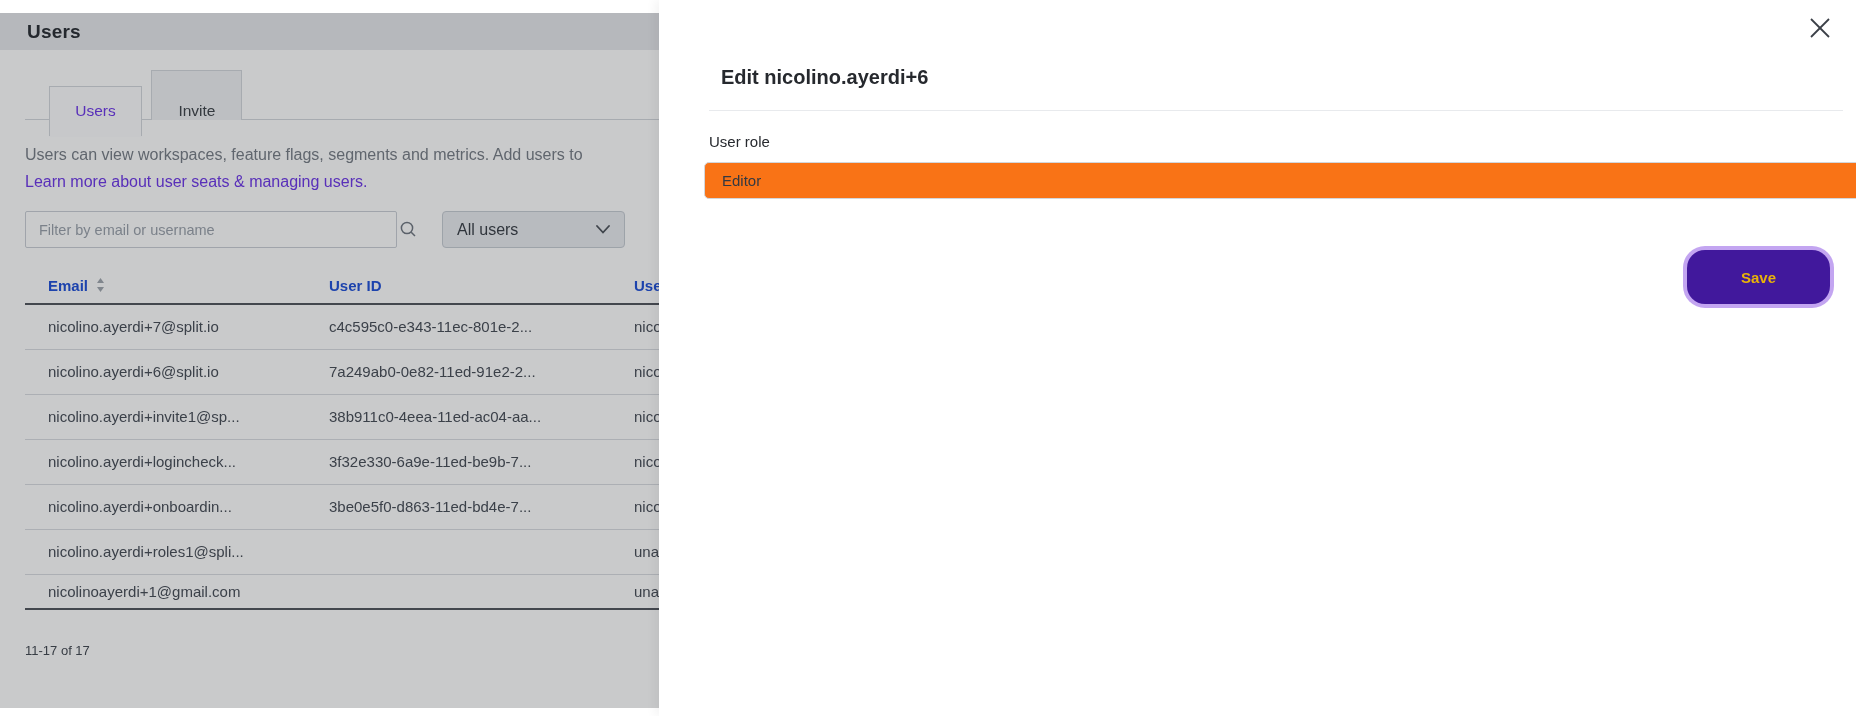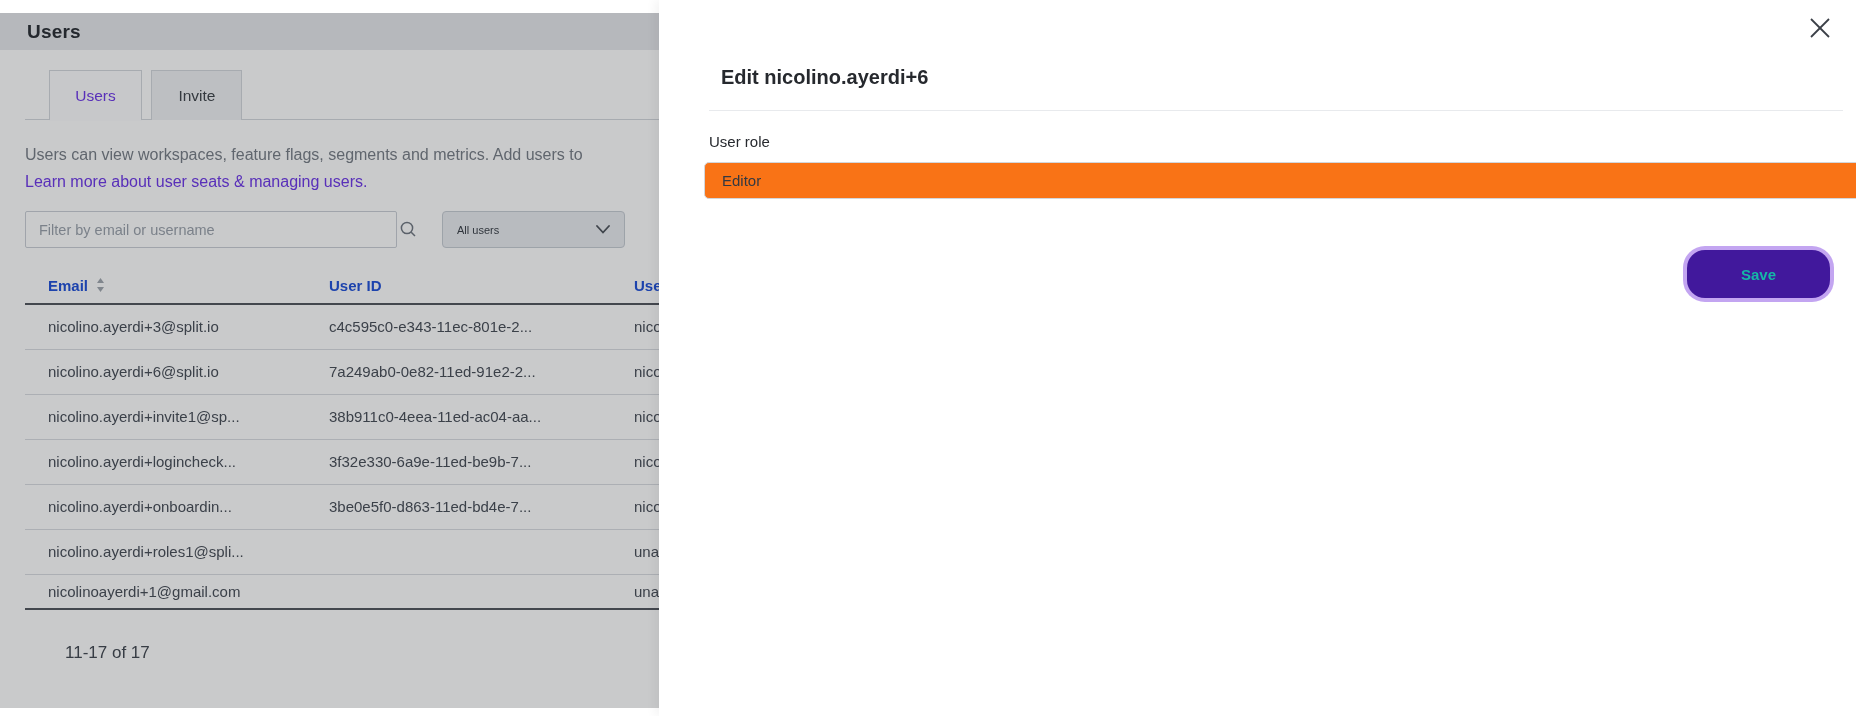--- a/index.html
+++ b/index.html
@@ -9,71 +9,71 @@
   
   .app { position:absolute; left:0; top:13px; width:1856px; height:695px; background:#ffffff; }
   .app-header { position:absolute; left:0; top:0; width:100%; height:37px; background:#e6e8ec;
                 display:flex; align-items:center; padding-left:27px; }
   .page-title { font-size:19px; font-weight:600; color:#272b31; letter-spacing:.2px; }
 
   .tabbar { position:absolute; left:25px; right:0; top:57px; height:50px; border-bottom:1px solid #d3d7dc; }
   .tab { position:relative; display:inline-flex; align-items:center; justify-content:center;
          height:50px; border:1px solid #d3d7dc; border-bottom:none; font-size:15.5px; cursor:pointer; }
   .tab-users { margin-left:24px; width:93px; background:#fdfdfe; color:#6c35e8; box-shadow:0 1px 0 0 #fdfdfe; }
-  .tab-invite { margin-left:5px; width:91px; background:#eff1f4; color:#3c4147; }
+  .tab-invite { margin-left:5px; width:91px; background:#eff1f4; color:#3c4147;align-items:flex-end; }
 
   .desc { position:absolute; left:25px; top:128px; font-size:16px; line-height:27px; color:#767c85; white-space:nowrap; }
   .desc a { color:#6c35e8; text-decoration:none; cursor:pointer; }
 
   .filter-row { position:absolute; left:25px; top:198px; height:37px; }
   .search-wrap { position:absolute; left:0; top:0; width:402px; height:37px; }
   .search-wrap input { width:372px; height:37px; border:1px solid #c9ced5; border-radius:2px;
                        padding:0 34px 0 13px; font-size:14.5px; color:#3c4147; background:#fff;
                        font-family:"Liberation Sans", sans-serif; outline:none; }
   .search-wrap input::placeholder { color:#99a0aa; }
   .search-icon { position:absolute; right:10px; top:9px; }
   .users-select { position:absolute; left:417px; top:0; width:183px; height:37px; background:#e9ebef;
                   border:1px solid #c6ccd3; border-radius:4px; display:flex; align-items:center;
-                  padding:0 14px; font-size:11px; color:#363c44; cursor:pointer; }
+                  padding:0 14px; font-size:16px; color:#363c44; cursor:pointer; }
   .users-select .chev { margin-left:auto; }
 
   .table-wrap { position:absolute; left:25px; right:0; top:255px; }
   table { width:100%; border-collapse:collapse; table-layout:fixed; }
   th { text-align:left; font-size:15px; font-weight:700; color:#1d4ed8; height:36px;
        vertical-align:middle; border-bottom:2px solid #50545b; white-space:nowrap; overflow:hidden; }
   td { height:45px; vertical-align:middle; border-bottom:1px solid #d9dce1; font-size:15px;
        color:#454b55; white-space:nowrap; overflow:hidden; }
   th:nth-child(1), td:nth-child(1) { padding-left:23px; }
   th:nth-child(3), td:nth-child(3) { padding-left:4px; }
   tr:last-child td { height:35px; border-bottom:2px solid #50545b; }
   .sort-icon { display:inline-block; vertical-align:-1px; margin-left:8px; }
 
-  .pagination { position:absolute; left:25px; top:630px; font-size:17px; color:#40464f;margin-left:40px; }
+  .pagination { position:absolute; left:25px; top:630px; font-size:13px; color:#40464f; }
 
   
   .overlay { position:absolute; left:0; top:13px; width:1856px; height:695px; background:rgba(28,32,38,0.24); }
 
   
   .panel { position:absolute; left:659px; top:0; width:1197px; height:716px; background:#ffffff;
            box-shadow:-4px 0 10px rgba(0,0,0,0.05); }
   .close-btn { position:absolute; top:15px; right:22px; width:28px; height:28px; background:none;
                border:none; cursor:pointer; padding:0; }
   .panel-title { position:absolute; left:62px; top:66px; font-size:20px; font-weight:700; color:#26292e; }
   .panel-divider { position:absolute; left:50px; right:13px; top:110px; height:1px; background:#e8eaed; }
   .role-label { position:absolute; left:50px; top:133px; font-size:15px; font-weight:400; color:#26292e; }
   .role-select { position:absolute; left:45px; top:162px; width:1256px; height:37px; background:#f97316;
                  border:1px solid #d2d6db; border-radius:5px; display:flex; align-items:center;
                  padding:0 18px 0 17px; font-size:15px; color:#333942; cursor:pointer; }
   .role-select .chev { margin-left:auto; }
 
   .btn { font-family:"Liberation Sans", sans-serif; font-size:15px; font-weight:700; cursor:pointer; }
   .btn-cancel { position:absolute; left:869px; top:248px; width:140px; height:40px; border-radius:20px;
                 background:#ffffff; border:2px solid #b79bf0; color:#5d2cc6; }
-  .btn-save { position:absolute; left:1028px; top:250px; width:143px; height:48px; border-radius:18px;
-              background:#41189c; border:none; color:#14b8a6; box-shadow:0 0 0 4px #c3a5f1;text-align:center; }
+  .btn-save { position:absolute; left:1028px; top:250px; width:143px; height:54px; border-radius:18px;
+              background:#41189c; border:none; color:#eab308; box-shadow:0 0 0 4px #c3a5f1;text-align:center; }
 </style>
 </head>
 <body>
 
 <div class="stage">
 
   <div class="app">
 
     <div class="app-header">
       <span class="page-title">Users</span>
@@ -127,21 +127,21 @@
             <th>
               <span>User ID</span>
             </th>
             <th>
               <span>Use</span>
             </th>
           </tr>
         </thead>
         <tbody>
             <tr>
-              <td>nicolino.ayerdi+3@split.io</td>
+              <td>nicolino.ayerdi+7@split.io</td>
               <td>c4c595c0-e343-11ec-801e-2...</td>
               <td>nico</td>
             </tr>
             <tr>
               <td>nicolino.ayerdi+6@split.io</td>
               <td>7a249ab0-0e82-11ed-91e2-2...</td>
               <td>nico</td>
             </tr>
             <tr>
               <td>nicolino.ayerdi+invite1@sp...</td>

